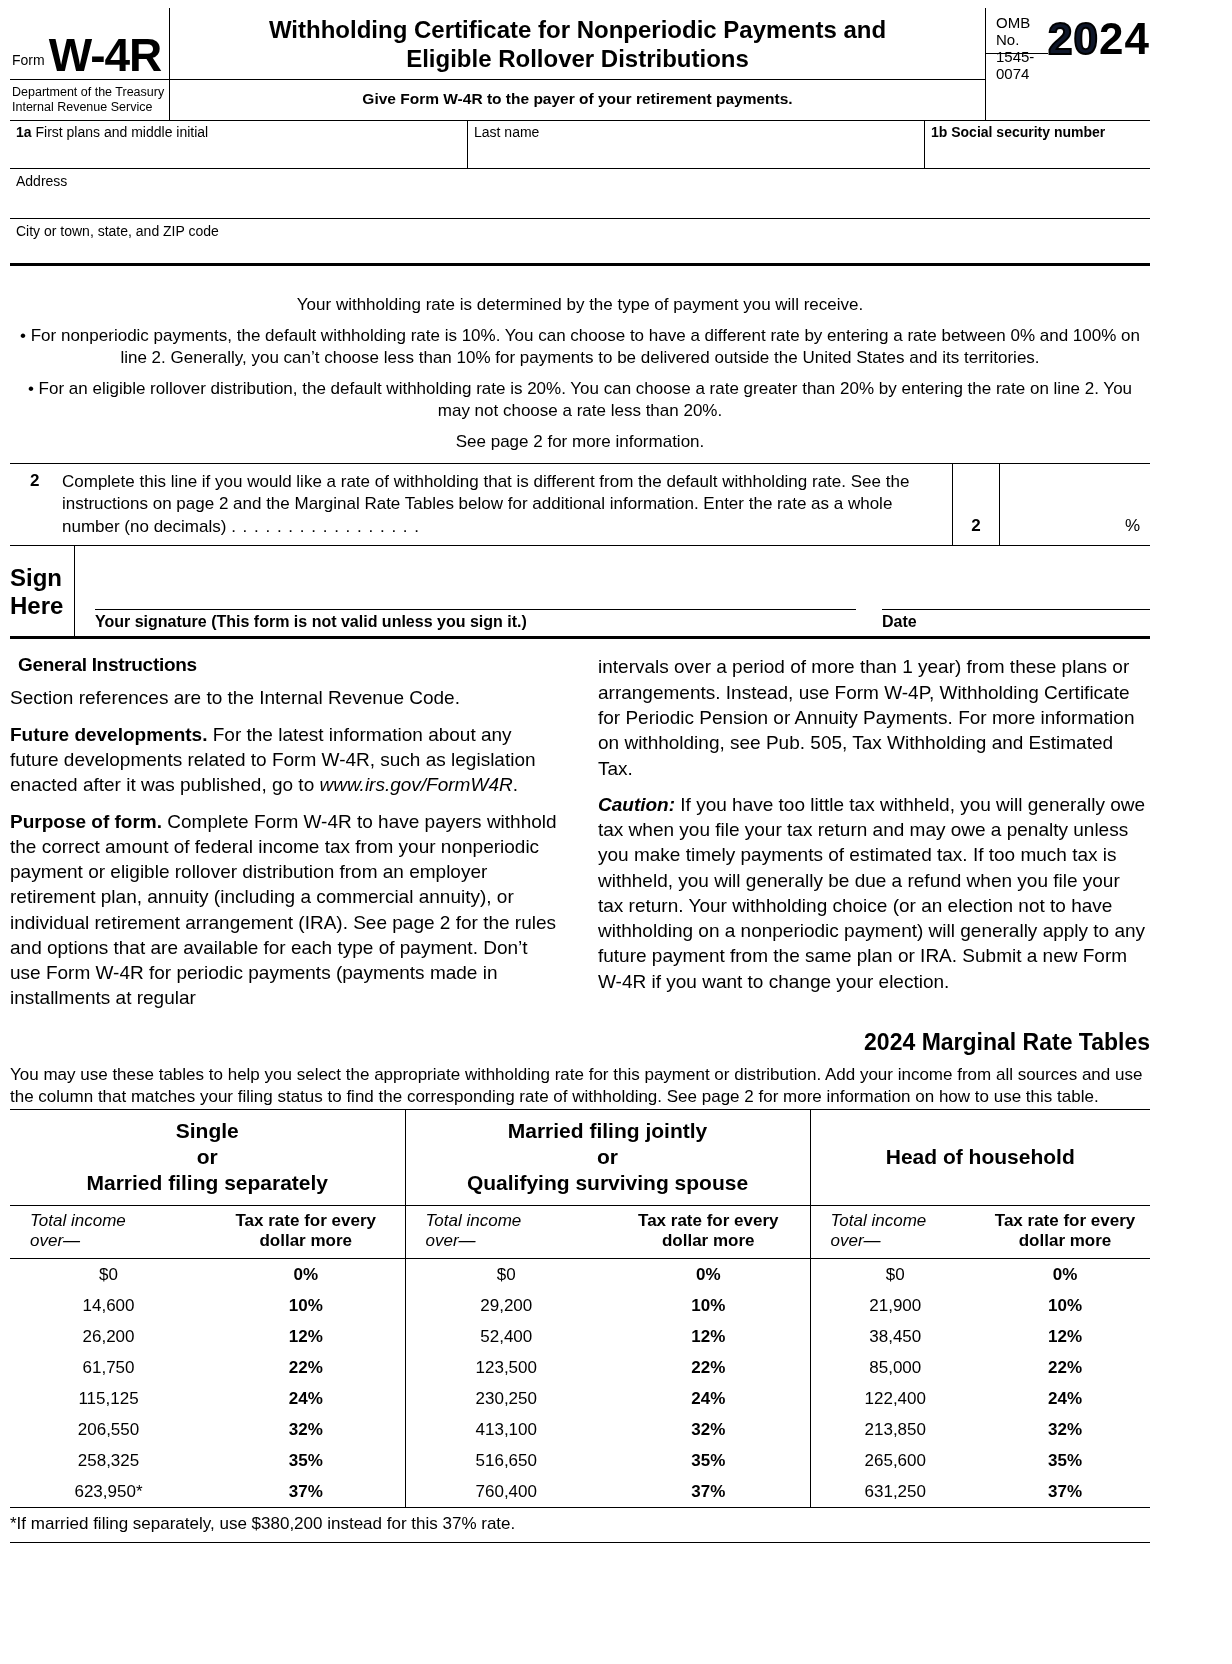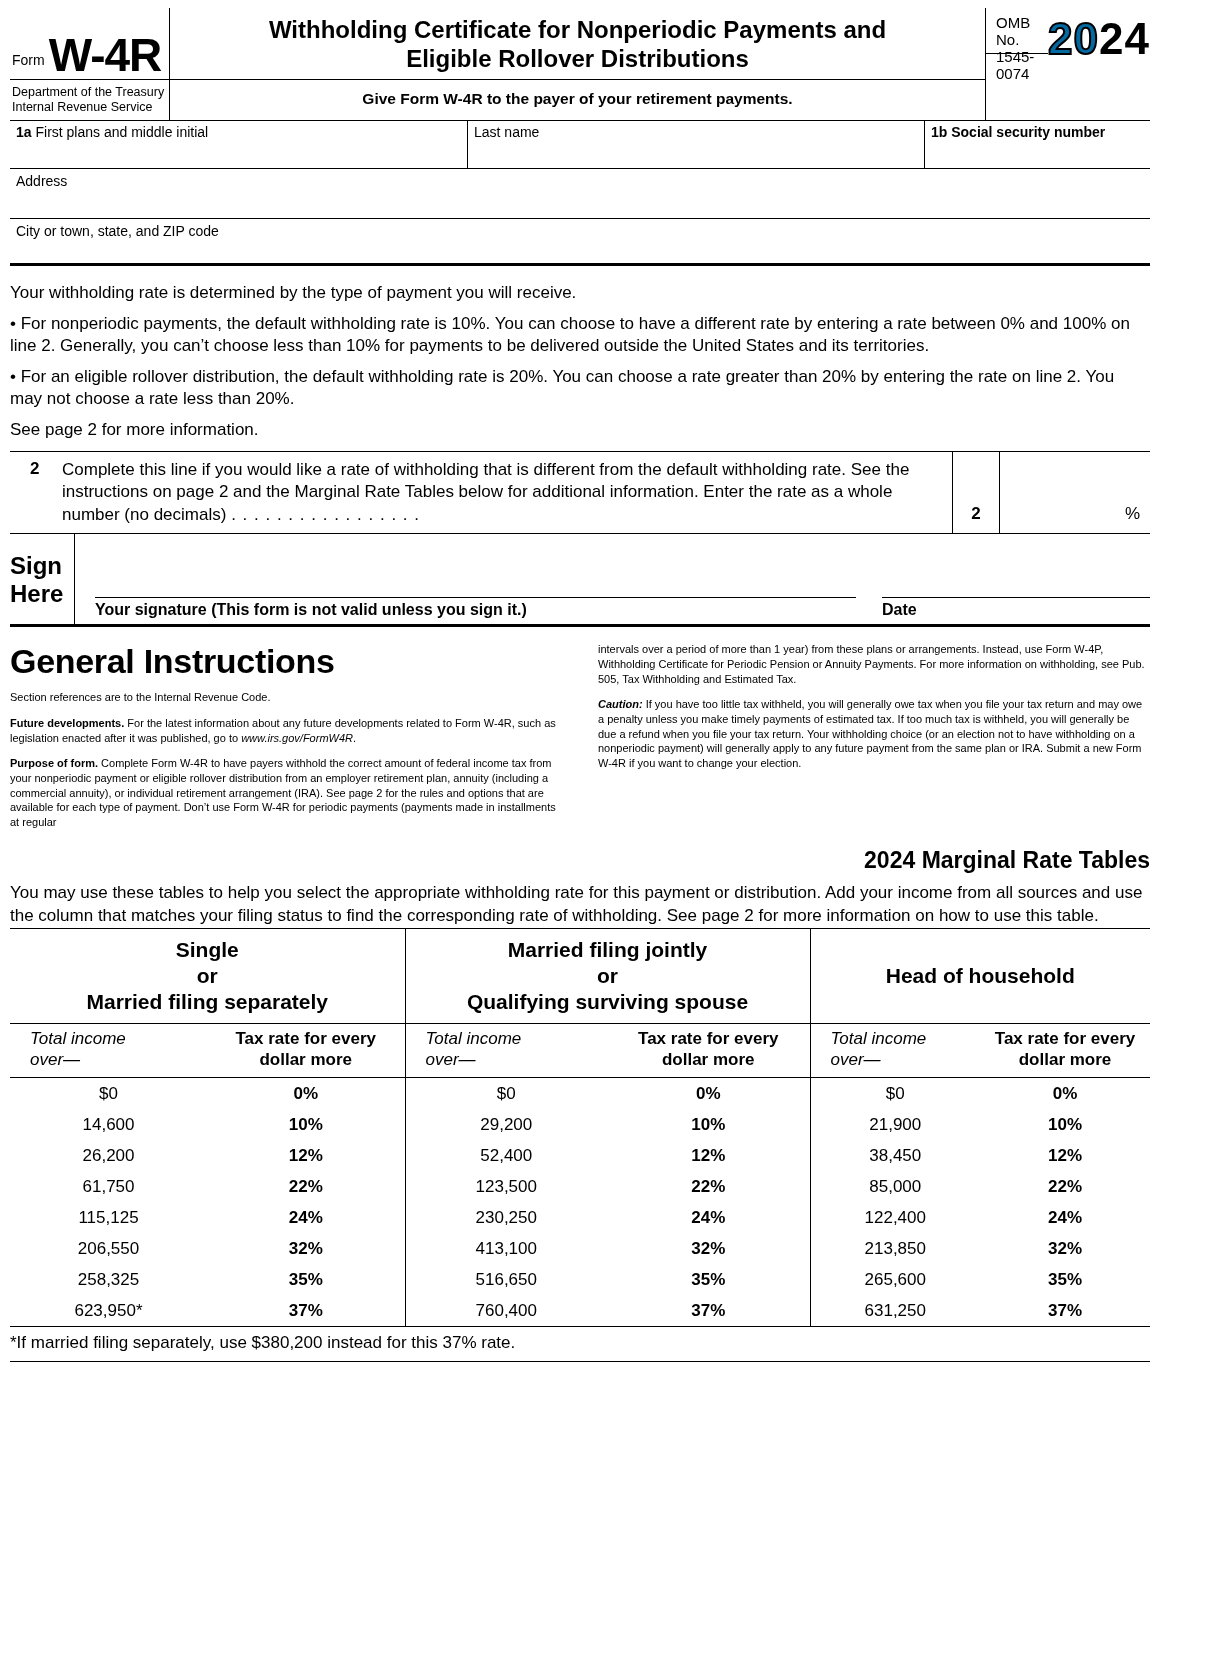--- a/index.html
+++ b/index.html
@@ -20,35 +20,35 @@
   .hdr-left-top { height:72px; border-bottom:1.5px solid #000; display:flex; align-items:flex-end; padding:2px 2px 4px 2px; }
   .form-word { font-size:14px; margin:0 4px 7px 0; }
   .form-number { font-size:46px; font-weight:bold; letter-spacing:-1px; line-height:0.85; }
   .hdr-left-bottom { font-size:12.5px; line-height:1.2; padding:5px 2px; }
   .hdr-center { flex:1; display:flex; flex-direction:column; text-align:center; }
   .hdr-title { height:72px; border-bottom:1.5px solid #000; font-size:24px; font-weight:bold; line-height:1.2; padding-top:8px; }
   .hdr-sub { font-size:15.5px; font-weight:bold; padding:10px 0 6px; }
   .hdr-right { width:165px; border-left:1.5px solid #000; display:flex; }
   .hdr-omb { height:46px; border-bottom:1.5px solid #000; font-size:15px; padding:6px 0 0 10px; }
   .hdr-year { text-align:center; font-size:44px; font-weight:bold; padding-top:6px; letter-spacing:1px; }
-  .yr-outline { color:#0369a1; -webkit-text-stroke:2px #000; }
+  .yr-outline { color:#0f172a; -webkit-text-stroke:2px #000; }
 
   
   .names-row { display:flex; border-bottom:1.5px solid #000; height:48px; }
   .cell { padding:3px 6px; }
   .cell-label { font-size:14px; line-height:1.2; }
   .cell-first { width:458px; border-right:1.5px solid #000; }
   .cell-last { width:457px; border-right:1.5px solid #000; }
   .cell-ssn { flex:1; }
   .addr-row { height:50px; border-bottom:1.5px solid #000; padding:4px 6px; }
   .city-row { height:47px; border-bottom:3px solid #000; padding:4px 6px; }
   .fill { width:100%; height:22px; }
 
   
-  .body-text { padding-top:16px; }
+  .body-text { padding-top:28px;text-align:center; }
   .body-text p { line-height:1.33; margin-bottom:8px; }
   .body-text p:last-child { margin-bottom:0; }
 
   
   .line2 { display:flex; border-top:1.5px solid #000; border-bottom:1.5px solid #000; margin-top:9px; min-height:77px; }
   .l2-num { width:52px; padding:7px 0 0 20px; font-weight:bold; }
   .l2-text { flex:1; padding:7px 10px 7px 0; line-height:1.33; }
   .dots { letter-spacing:1px; }
   .l2-box { width:48px; border-left:1.5px solid #000; border-right:1.5px solid #000;
             display:flex; align-items:flex-end; justify-content:center; padding-bottom:9px; font-weight:bold; }
@@ -61,22 +61,22 @@
   .sign-label { width:65px; border-right:1.5px solid #000; font-size:24px; font-weight:bold; line-height:1.15; padding-top:18px; }
   .sign-main { flex:1; display:flex; align-items:flex-end; gap:26px; padding:0 0 5px 20px; }
   .sig-field { flex:1; }
   .date-field { width:268px; }
   .sig-input { width:100%; height:40px; border-bottom:1.5px solid #000; }
   .sig-caption { font-size:16px; font-weight:bold; padding-top:3px; }
 
   
   .instructions { display:flex; gap:36px; padding-top:15px; }
   .col { flex:1; }
-  .gi-heading { font-size:34px; font-weight:bold; letter-spacing:-0.3px; margin-bottom:9px; }
-  .instructions p { font-size:11px; line-height:1.33; margin-bottom:11px; }
+  .gi-heading { font-size:19px; font-weight:bold; letter-spacing:-0.3px; margin-bottom:9px;margin-left:8px; }
+  .instructions p { font-size:19px; line-height:1.33; margin-bottom:11px; }
   .instructions p:last-child { margin-bottom:0; }
   .caution-lead { font-weight:bold; font-style:italic; }
 
   
   .mrt-title { text-align:right; font-size:23px; font-weight:bold; margin:18px 0 8px; }
   .mrt-intro { line-height:1.33; }
   table.rates { width:100%; border-collapse:collapse; table-layout:fixed; }
   .ghead { border-top:1.5px solid #000; border-bottom:1.5px solid #000; font-size:21px; font-weight:bold;
            text-align:center; line-height:1.25; padding:8px 4px; vertical-align:middle; }
   .sh { border-bottom:1.5px solid #000; font-size:17px; line-height:1.2; padding:5px 6px 7px; vertical-align:top; }

